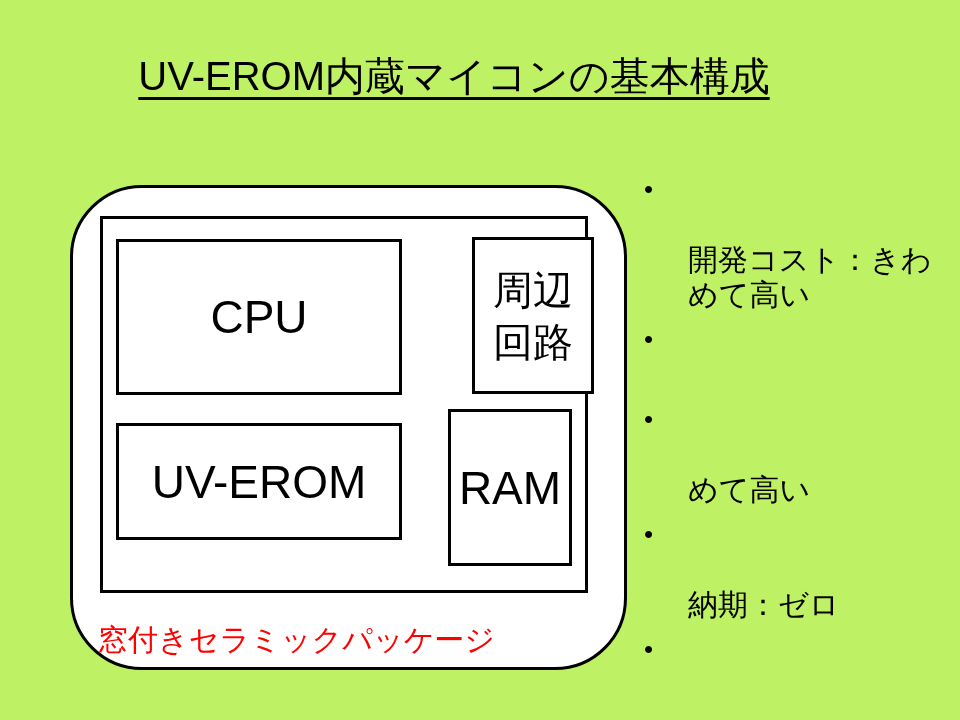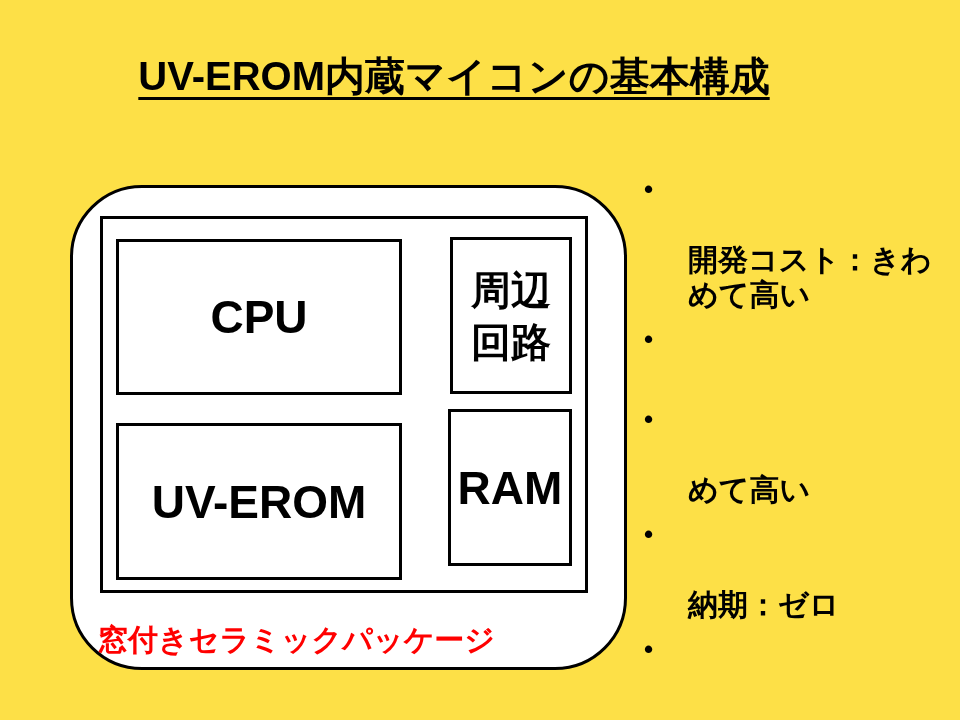--- a/index.html
+++ b/index.html
@@ -11,22 +11,21 @@
     width: 960px;
     height: 720px;
     position: relative;
     overflow: hidden;
     font-family: "Liberation Sans", "DejaVu Sans", sans-serif;
     color: #000000;
   }
   .slide {
     position: absolute;
     inset: 0;
-    background: #fde047;
-    font-weight: bold;
+    background: #bef264;
   }
   
   .title-wrap {
     position: absolute;
     left: 0;
     top: 52px;
     width: 908px;
     text-align: center;
   }
   .title-text {
@@ -66,22 +65,22 @@
     border: 3px solid #000000;
     box-sizing: border-box;
     background: #ffffff;
     display: flex;
     align-items: center;
     justify-content: center;
     text-align: center;
     white-space: pre-line;
   }
   .block-cpu     { left: 116px; top: 239px; width: 286px; height: 156px; font-size: 46px; }
-  .block-periph  { left: 450px; top: 237px; width: 122px; height: 157px; font-size: 40px; line-height: 1.3; }
-  .block-uverom  { left: 116px; top: 423px; width: 286px; height: 157px; font-size: 46px; }
+  .block-periph  { left: 472px; top: 237px; width: 122px; height: 157px; font-size: 40px; line-height: 1.3; }
+  .block-uverom  { left: 116px; top: 423px; width: 286px; height: 117px; font-size: 46px; }
   .block-ram     { left: 448px; top: 409px; width: 124px; height: 157px; font-size: 46px; }
   .package-label {
     position: absolute;
     left: 98px;
     top: 622px;
     width: 557px;
     text-align: left;
     font-size: 30px;
     line-height: 1.2;
     color: #ff0000;

